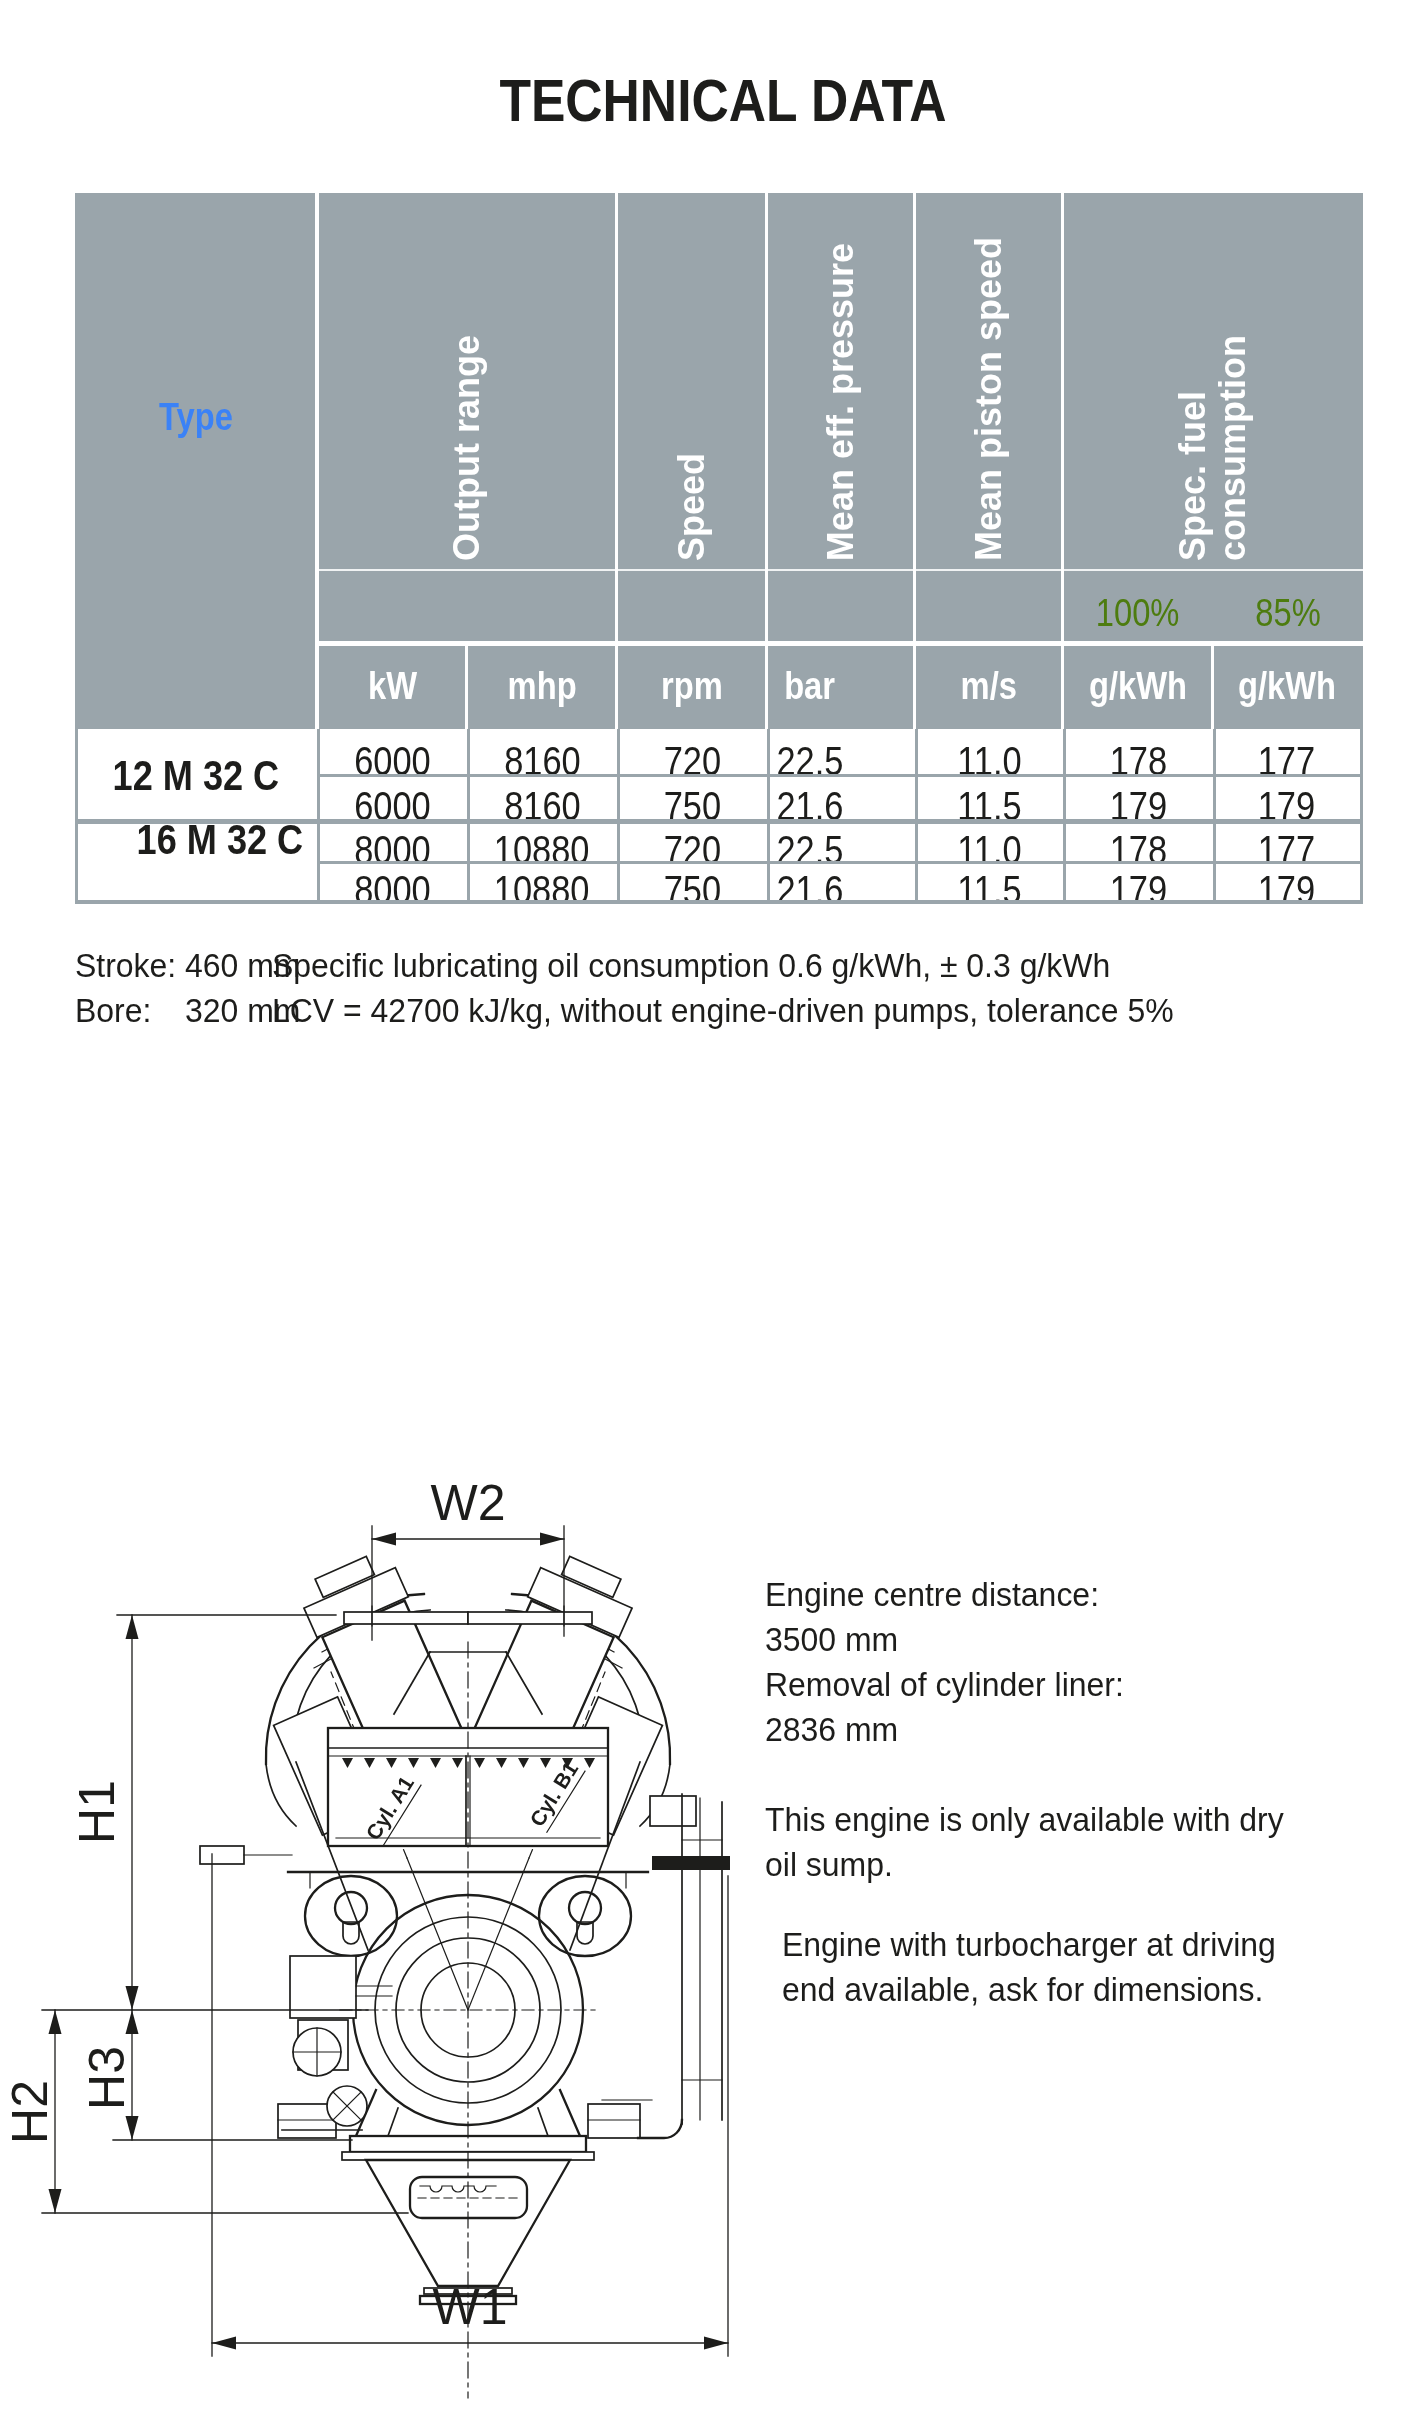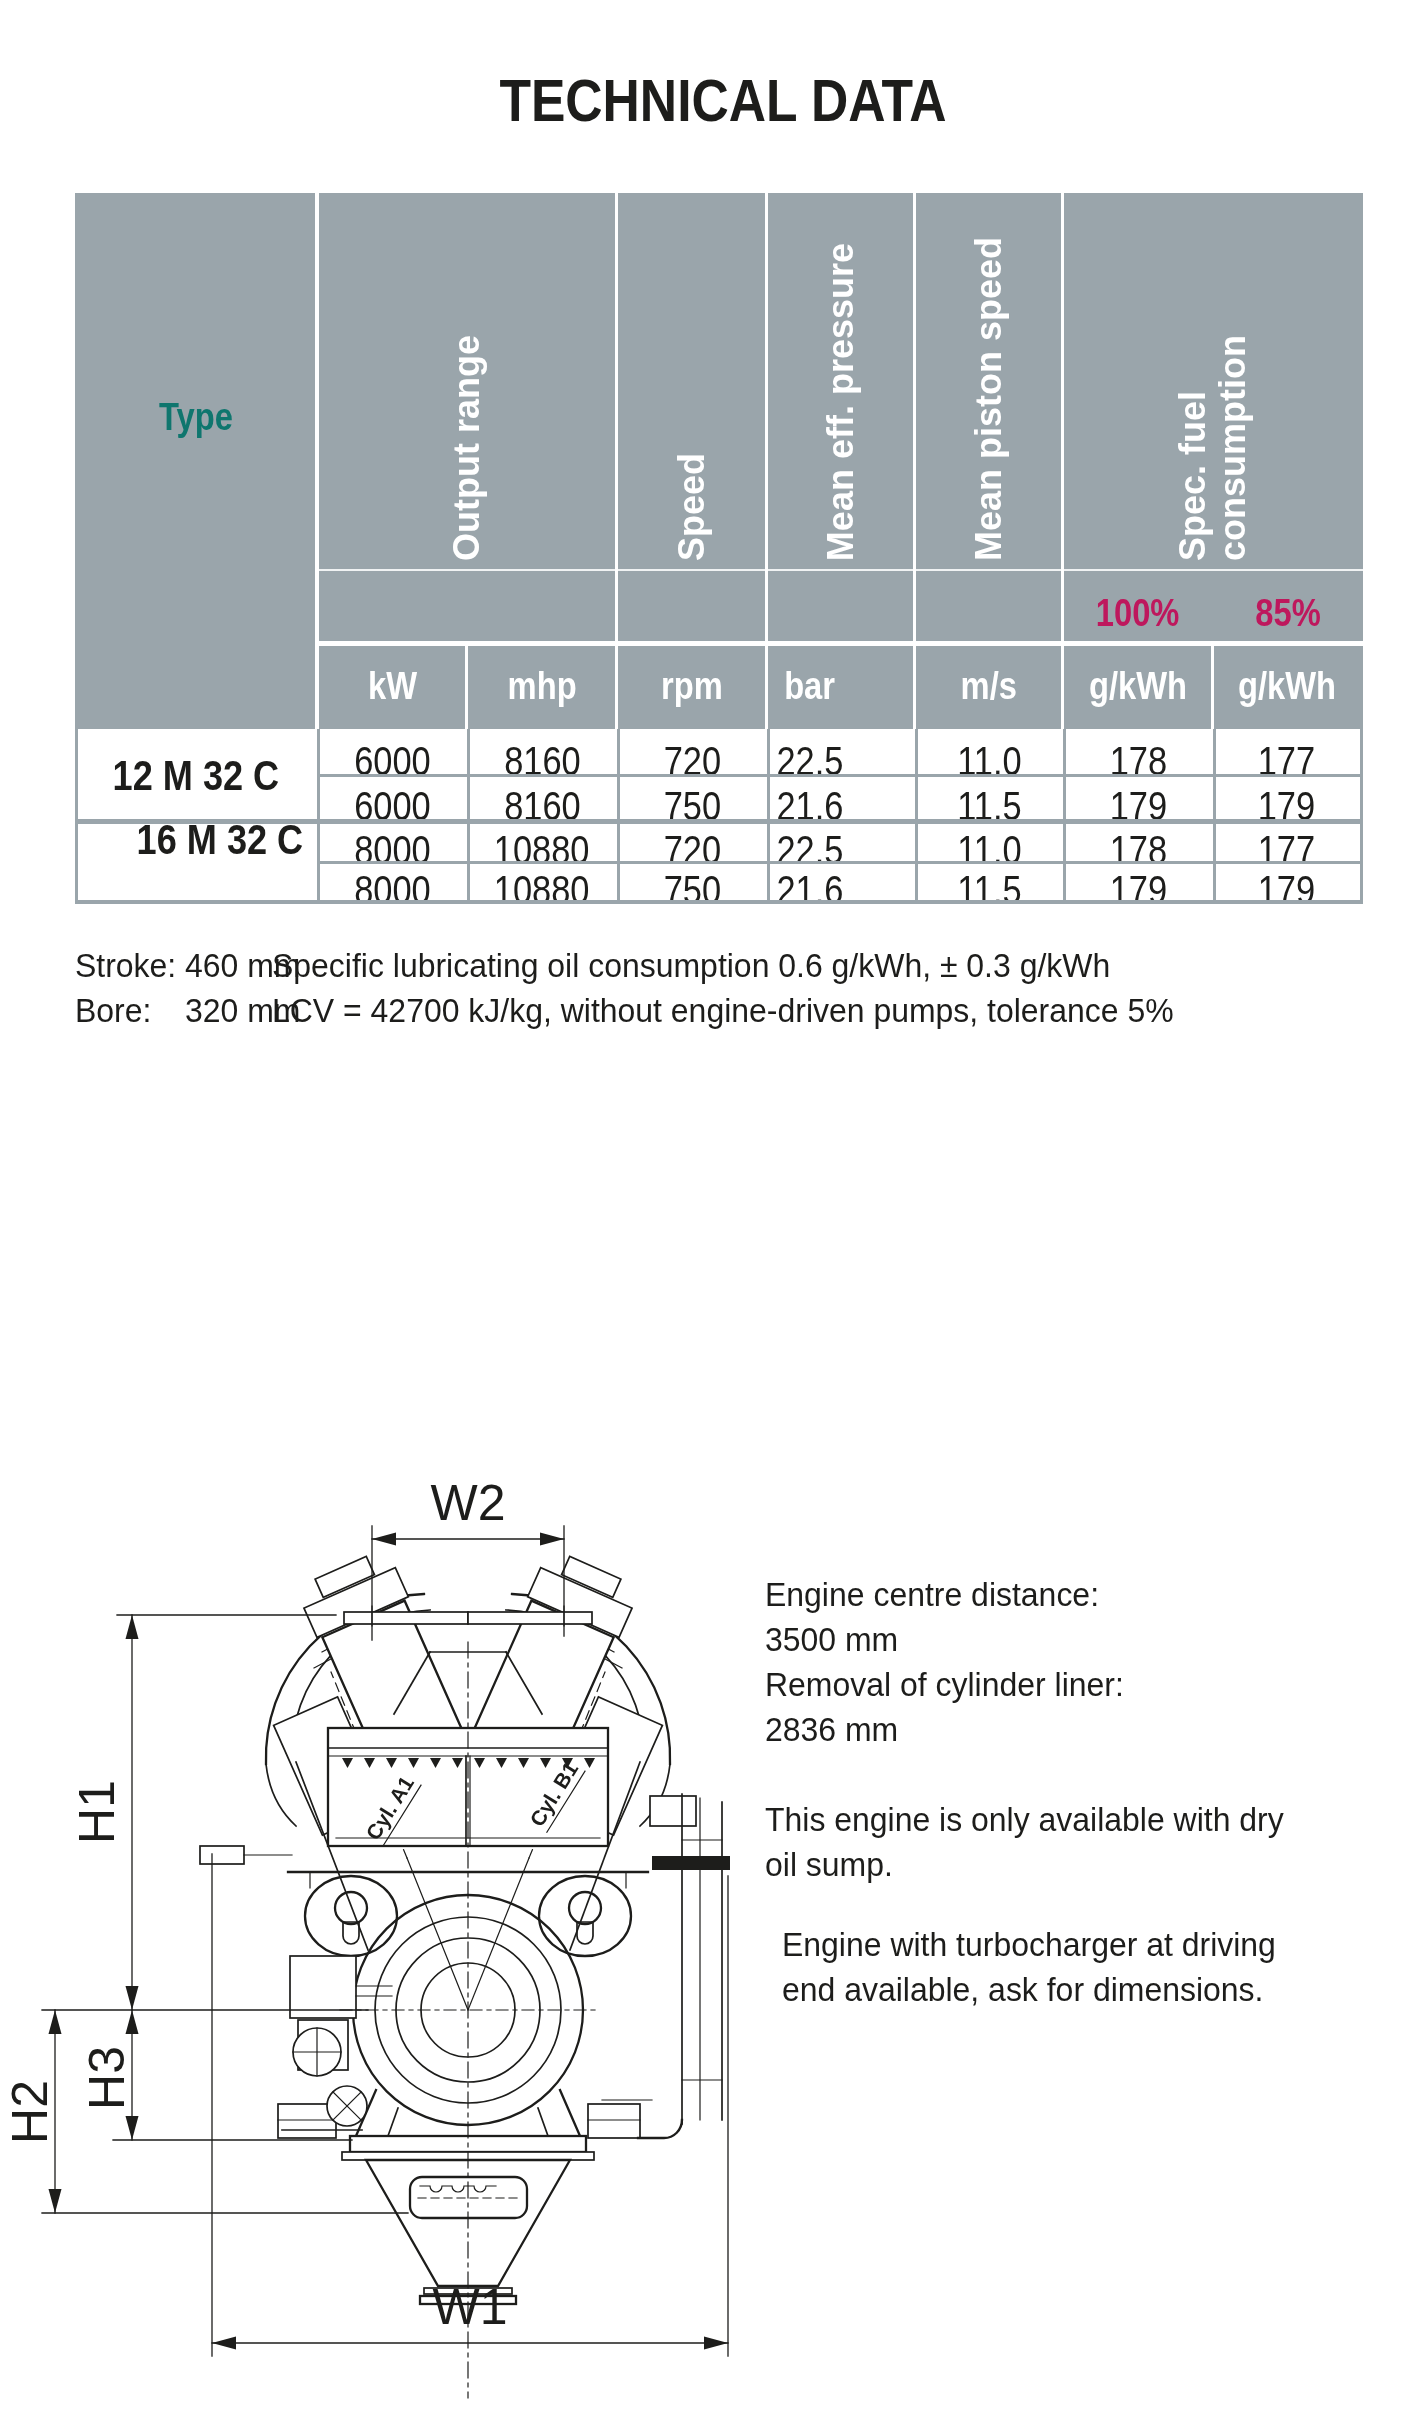--- a/index.html
+++ b/index.html
@@ -38,29 +38,29 @@
   .gbot{left:0;top:707px;width:1288px;height:4px;}
   .gsep1{left:242px;top:581px;width:1046px;height:3px;}
   .gsep2{left:242px;top:668px;width:1046px;height:3px;}
   .ggrp{left:0;top:626px;width:1288px;height:5px;}
   .gv{top:536px;width:3px;height:171px;}
   .gv1{left:242px;} .gv2{left:392px;} .gv3{left:542px;} .gv4{left:692px;}
   .gv5{left:840px;} .gv6{left:988px;} .gv7{left:1138px;}
 
   
   .corner{left:0;top:0;width:242px;height:448px;display:flex;align-items:center;justify-content:center;
-          color:#0f766e;font-size:38px;font-weight:bold;}
+          color:#3b82f6;font-size:38px;font-weight:bold;}
   .vlab{top:14px;height:354px;display:flex;align-items:flex-end;justify-content:center;
         color:#fff;font-size:36px;font-weight:bold;}
   .vlab>span{writing-mode:vertical-rl;transform:rotate(180deg);line-height:1.12;text-align:left;}
   .vo{left:242px;width:300px;} .vs{left:542px;width:150px;}
   .vmep{left:692px;width:148px;} .vmps{left:840px;width:148px;}
   .vfuel{left:988px;width:300px;}
   .load{top:376px;height:88px;display:flex;align-items:center;justify-content:center;
-        color:#be185d;font-size:38px;font-weight:bold;}
+        color:#4d7c0f;font-size:38px;font-weight:normal;}
   .ld1{left:988px;width:150px;} .ld2{left:1138px;width:150px;}
   .ucell{top:450px;height:86px;display:flex;align-items:center;justify-content:center;
          color:#fff;font-size:38px;font-weight:bold;}
 
   
   .c1{left:242px;width:150px;} .c2{left:392px;width:150px;} .c3{left:542px;width:150px;}
   .c4{left:661px;width:148px;} .c5{left:840px;width:148px;} .c6{left:988px;width:150px;}
   .c7{left:1138px;width:147px;}
 
   .dcell{display:flex;align-items:center;justify-content:center;font-size:40px;margin-top:8px;}

